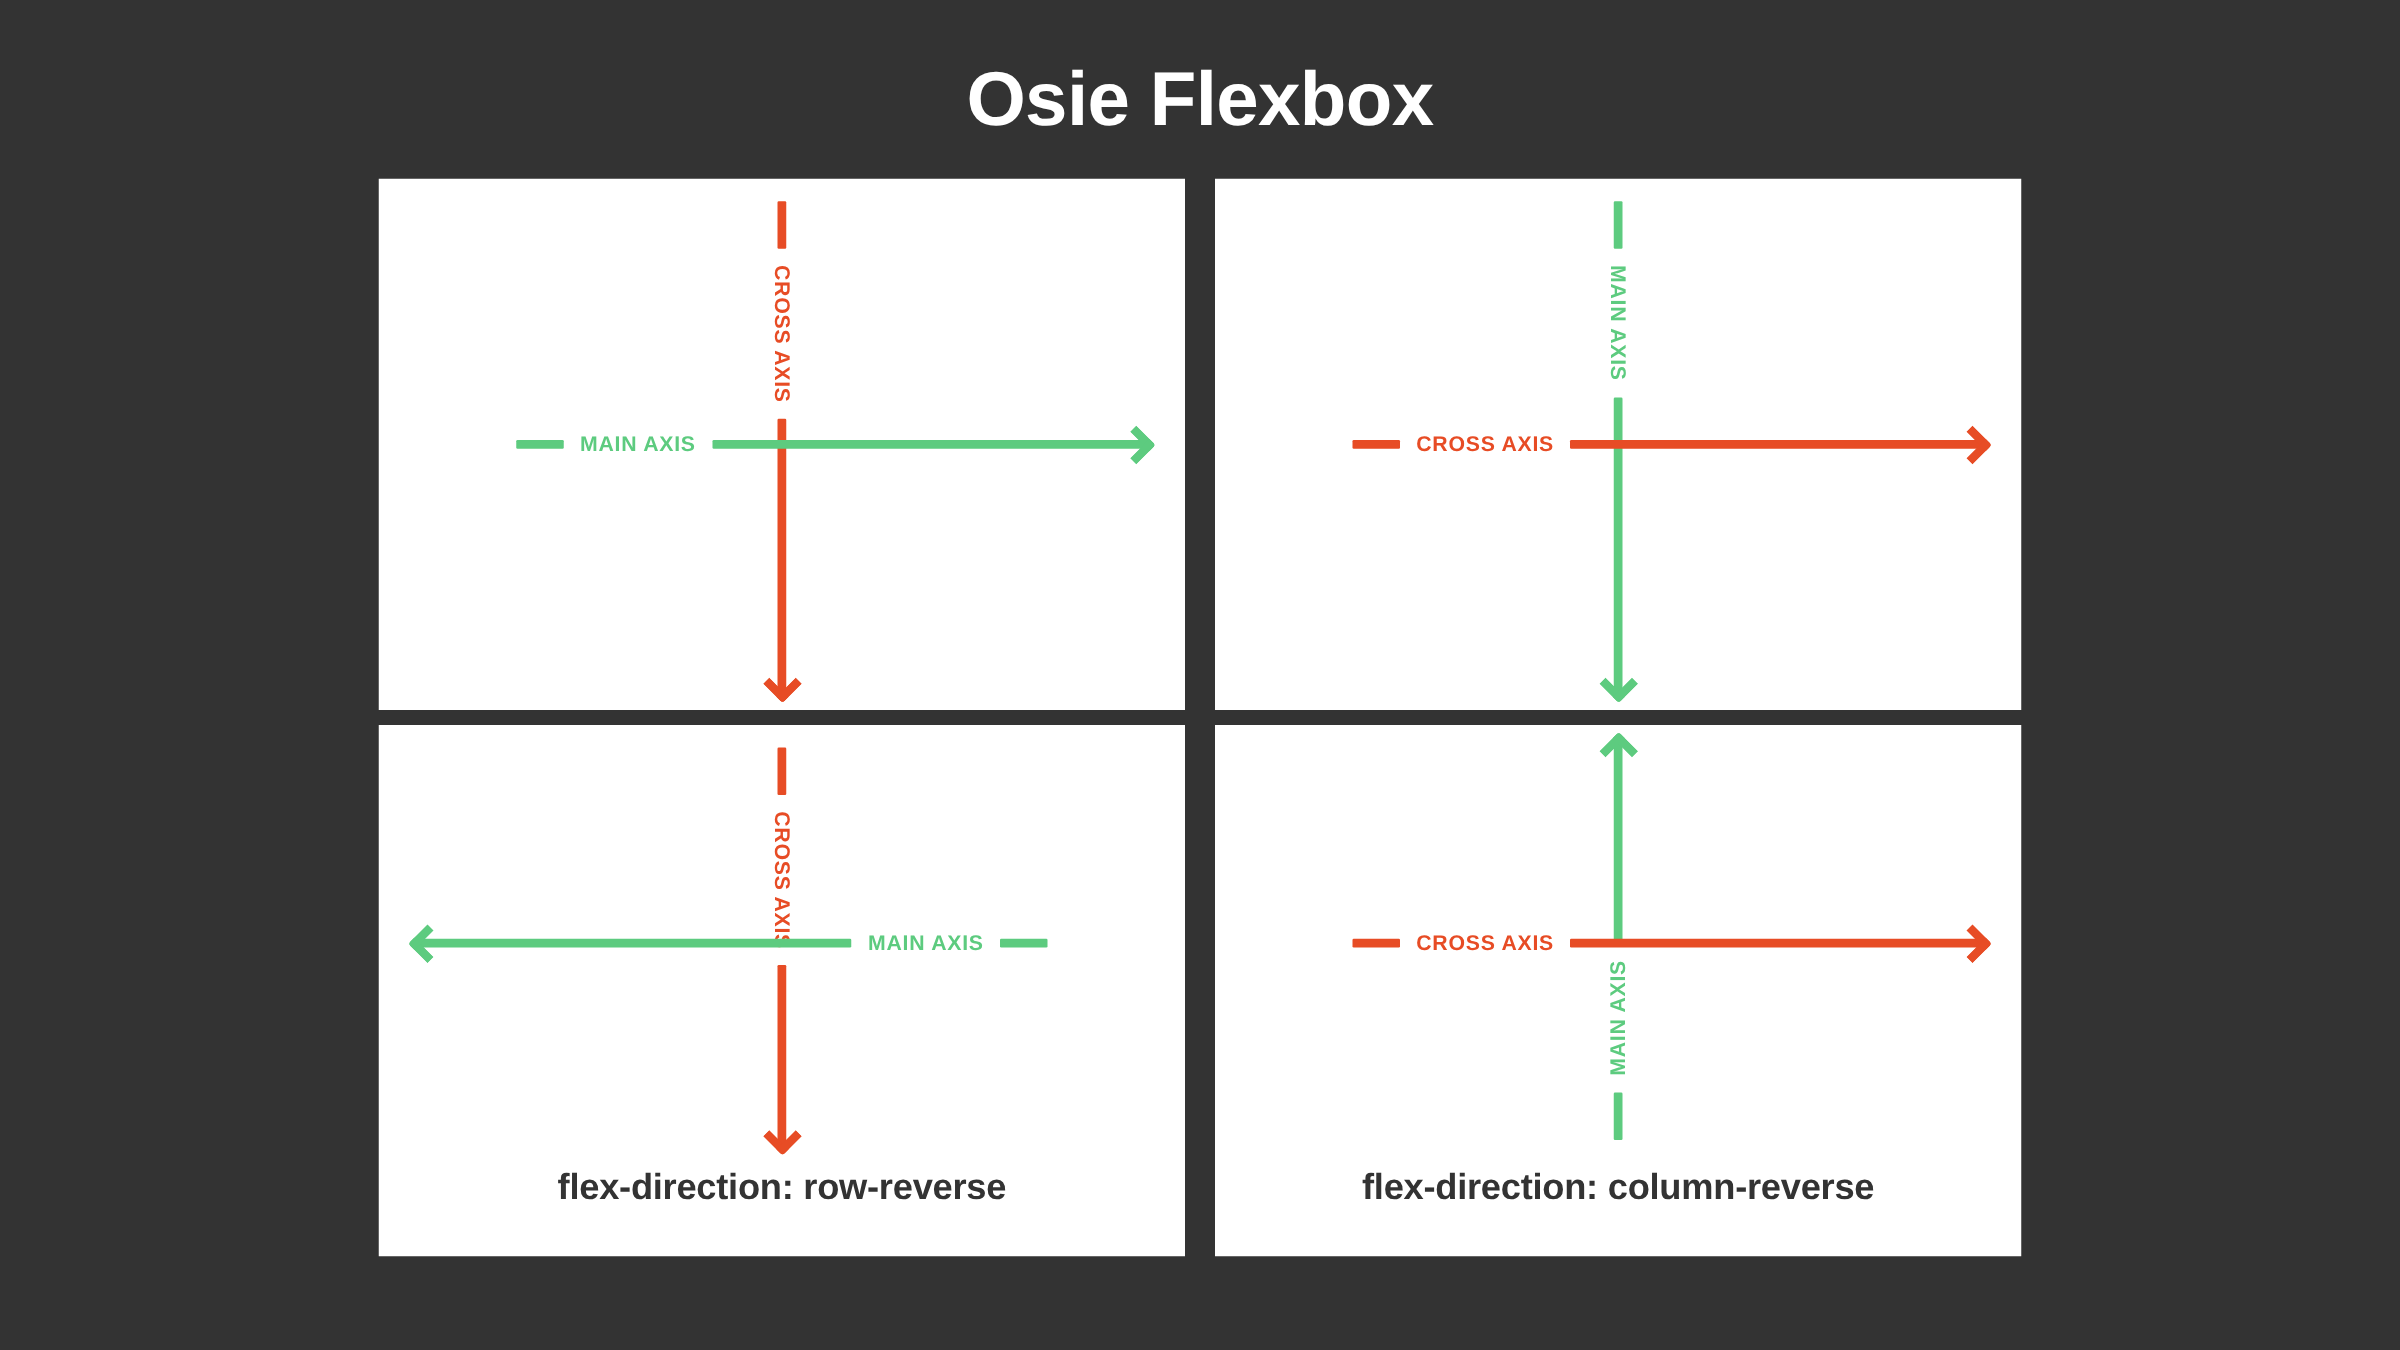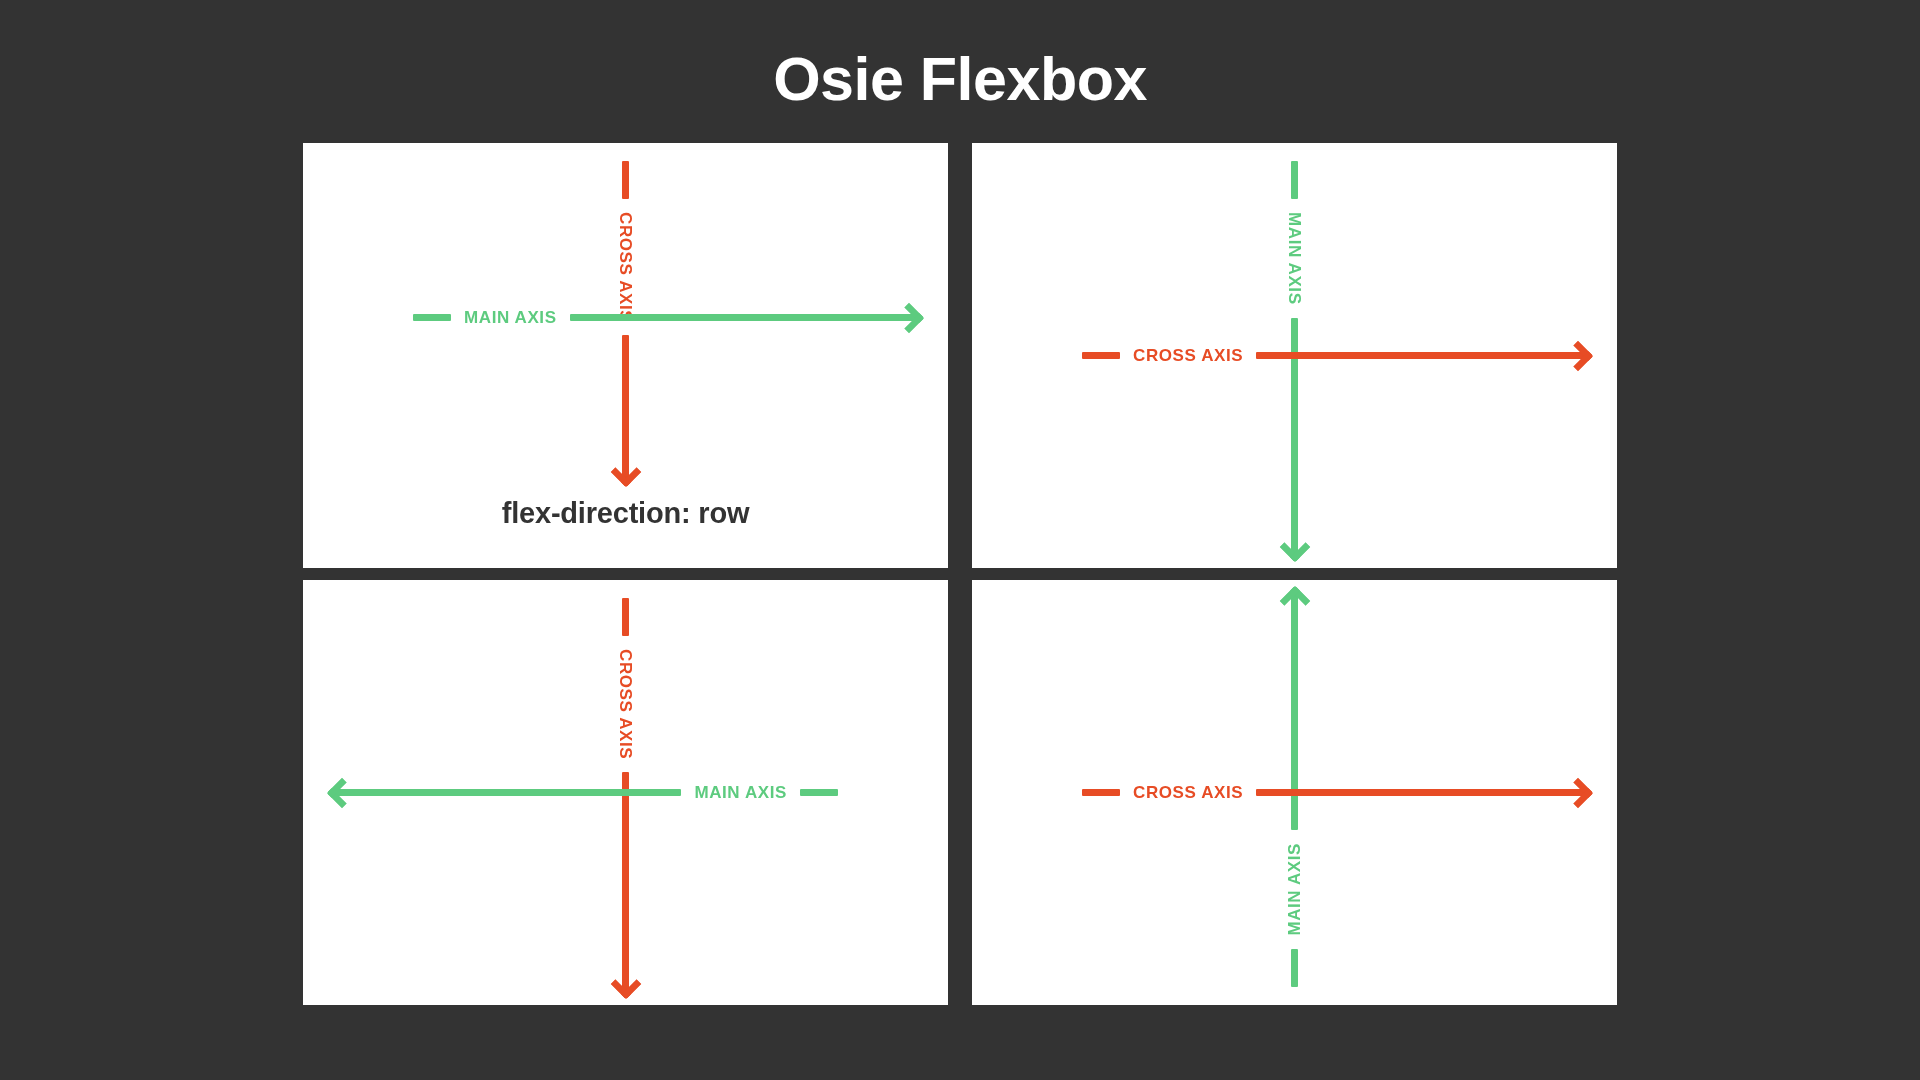--- a/index.html
+++ b/index.html
@@ -258,21 +258,20 @@
         <div class="axis-h dir-right">
           <span class="h-stub" style="background:#5DCB7F"></span>
           <span class="h-label" style="color:#5DCB7F">MAIN AXIS</span>
           <span class="h-line-wrap">
             <span class="h-line" style="background:#5DCB7F"></span>
             <span class="h-head" style="border-color:#5DCB7F"></span>
           </span>
         </div>
 
       </div>
-      <div class="card-caption">flex-direction: row</div>
     </div>
 
     <div class="card">
       <div class="diagram">
 
         <div class="axis-v dir-down">
           <span class="v-stub" style="background:#5DCB7F"></span>
           <span class="v-label rot-cw" style="color:#5DCB7F">MAIN AXIS</span>
           <span class="v-line-wrap">
             <span class="v-line" style="background:#5DCB7F"></span>
@@ -307,20 +306,21 @@
         <div class="axis-h dir-left">
           <span class="h-stub" style="background:#5DCB7F"></span>
           <span class="h-label" style="color:#5DCB7F">MAIN AXIS</span>
           <span class="h-line-wrap">
             <span class="h-line" style="background:#5DCB7F"></span>
             <span class="h-head" style="border-color:#5DCB7F"></span>
           </span>
         </div>
 
       </div>
+      <div class="card-caption">flex-direction: row-reverse</div>
     </div>
 
     <div class="card">
       <div class="diagram">
 
         <div class="axis-v dir-up">
           <span class="v-stub" style="background:#5DCB7F"></span>
           <span class="v-label rot-ccw" style="color:#5DCB7F">MAIN AXIS</span>
           <span class="v-line-wrap">
             <span class="v-line" style="background:#5DCB7F"></span>
@@ -331,16 +331,17 @@
         <div class="axis-h dir-right">
           <span class="h-stub" style="background:#E74C25"></span>
           <span class="h-label" style="color:#E74C25">CROSS AXIS</span>
           <span class="h-line-wrap">
             <span class="h-line" style="background:#E74C25"></span>
             <span class="h-head" style="border-color:#E74C25"></span>
           </span>
         </div>
 
       </div>
+      <div class="card-caption">flex-direction: column-reverse</div>
     </div>
 
   </div>
 </div>
 
 </body></html>

